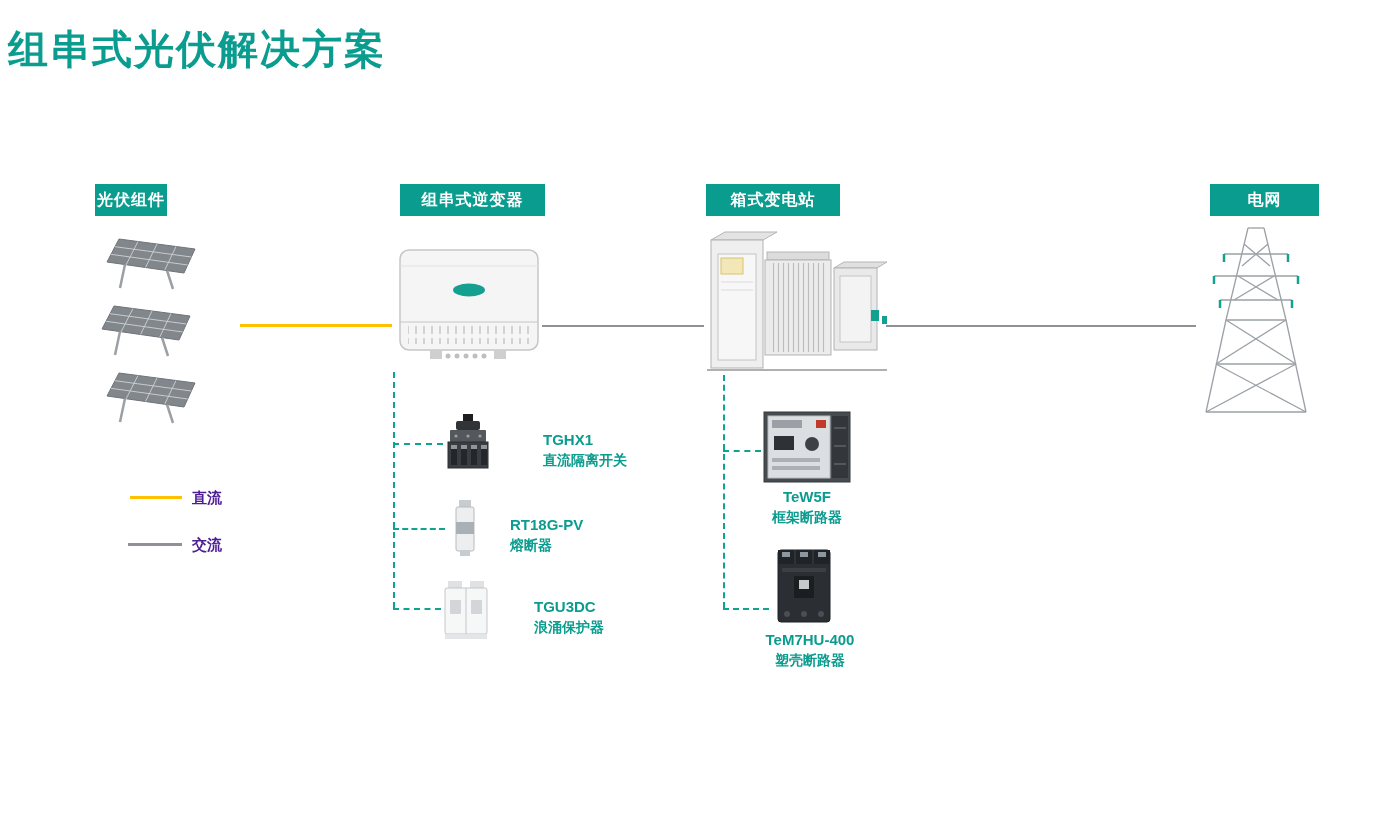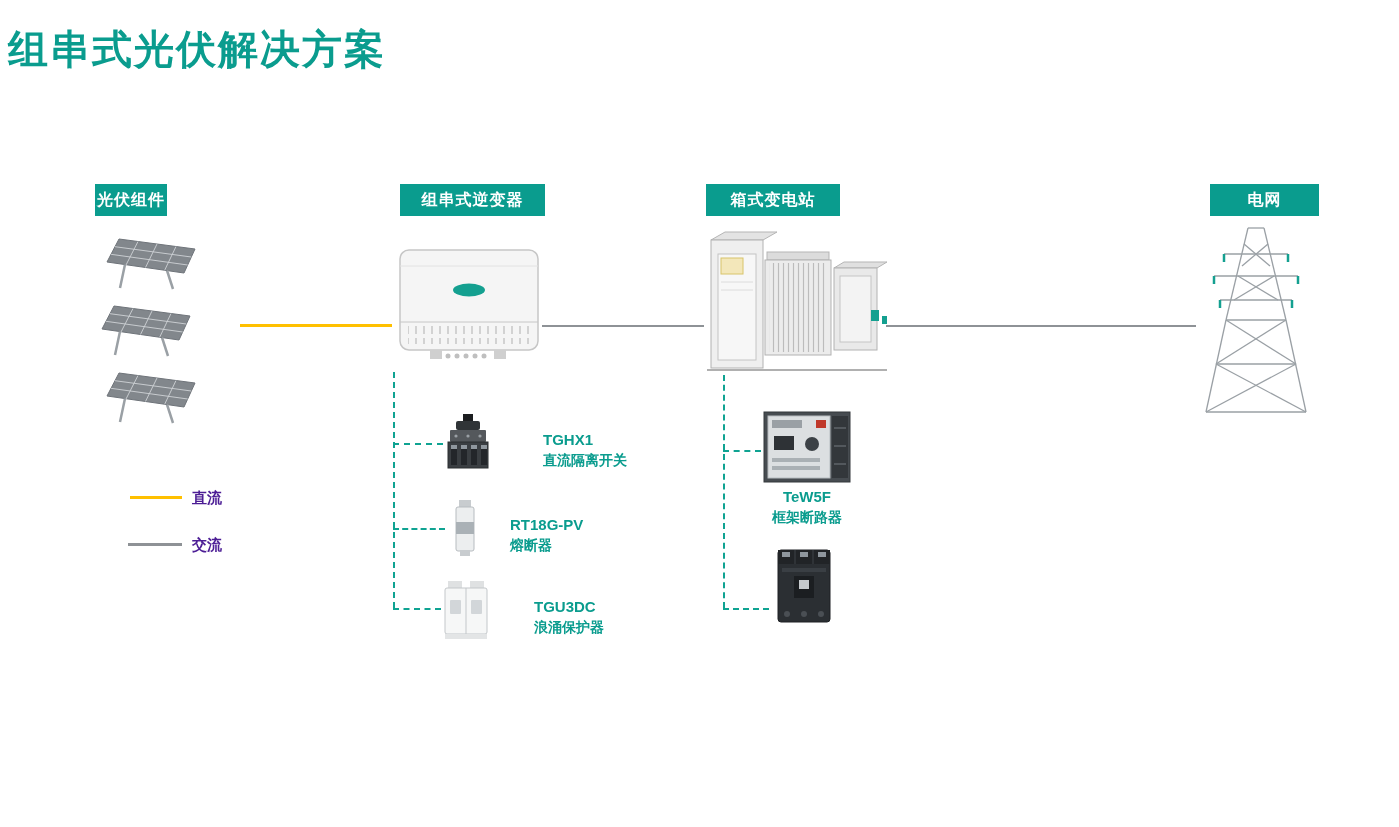--- a/index.html
+++ b/index.html
@@ -268,14 +268,18 @@
     <span class="cname">熔断器</span>
   </div>
   <div class="comp-label" style="left:510px;top:597px;margin-left:24px;">
     <span class="model">TGU3DC</span>
     <span class="cname">浪涌保护器</span>
   </div>
   <div class="comp-label center" style="left:752px;top:487px;width:110px;">
     <span class="model">TeW5F</span>
     <span class="cname">框架断路器</span>
   </div>
+  <div class="comp-label center" style="left:745px;top:630px;width:130px;">
+    <span class="model">TeM7HU-400</span>
+    <span class="cname">塑壳断路器</span>
+  </div>
 
 </div>
 
 </body></html>

